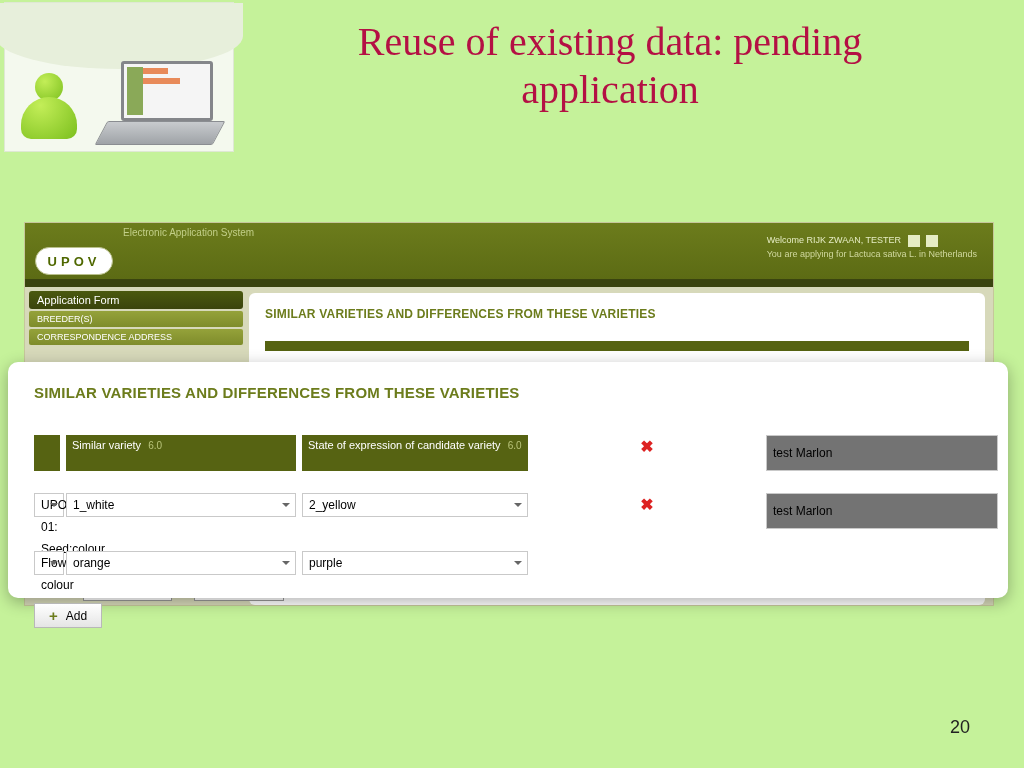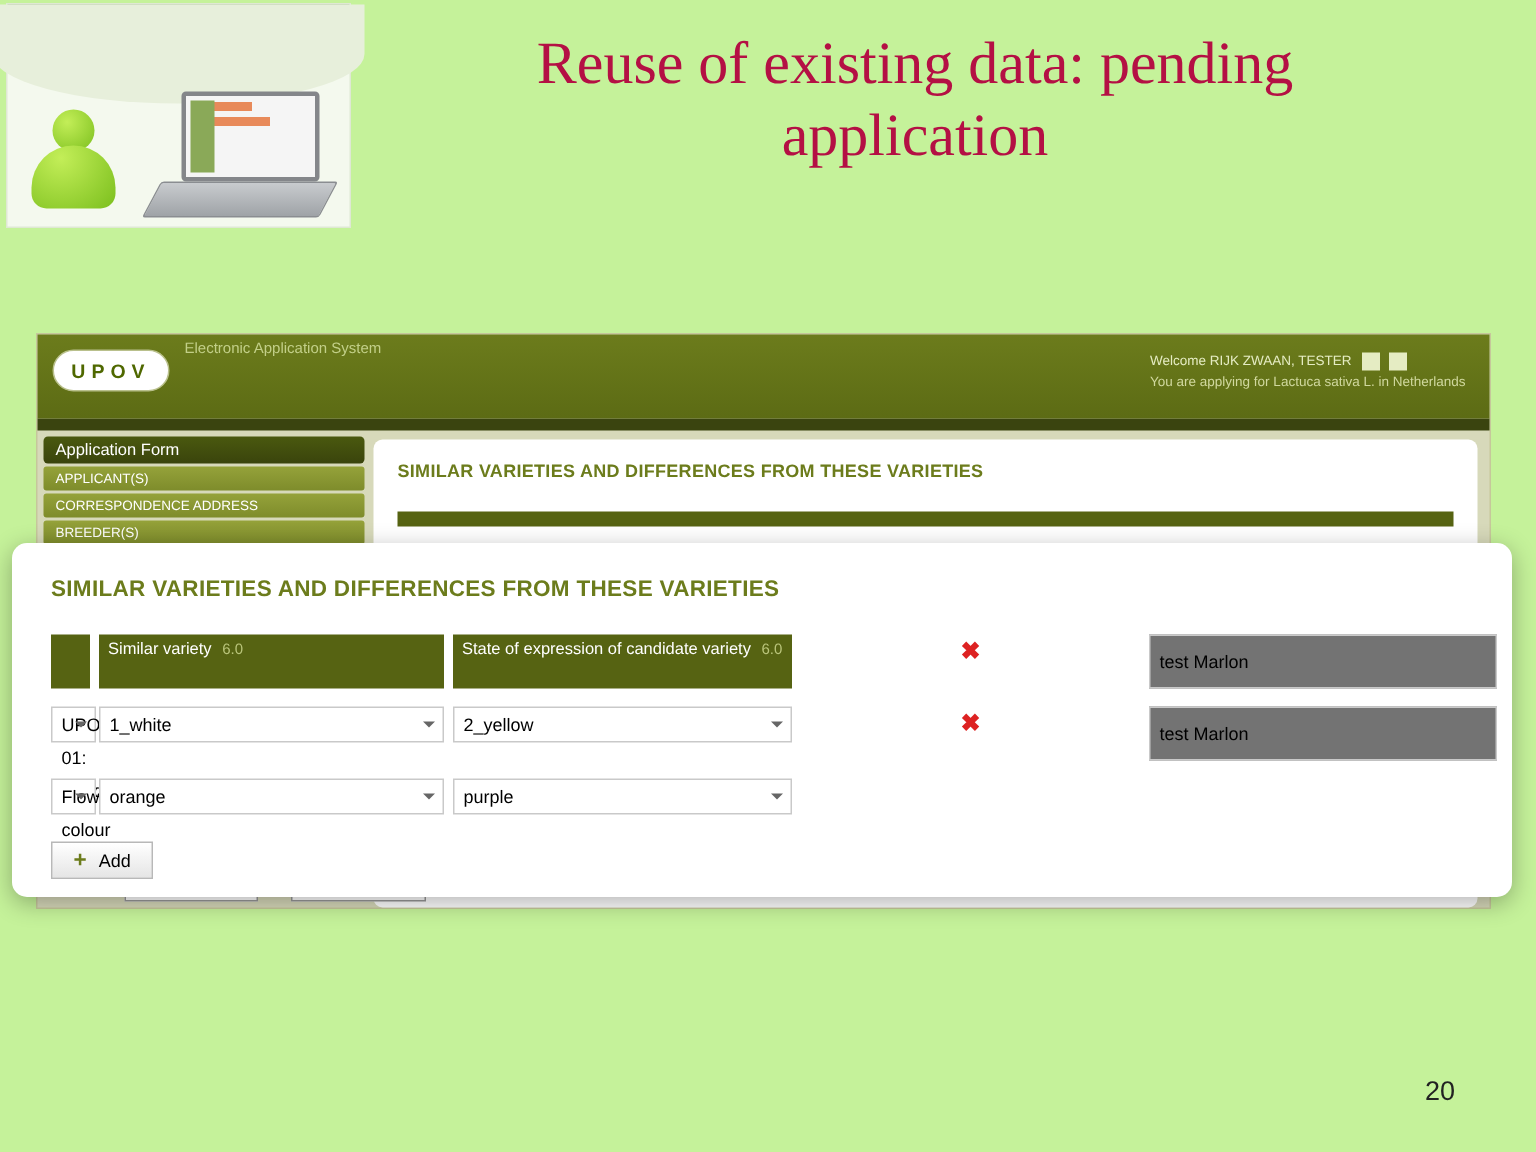--- a/index.html
+++ b/index.html
@@ -82,21 +82,21 @@
   }
   .app-topbar{
     height:56px;
     background:linear-gradient(#6c7c1c,#5c6b14);
     position:relative; color:#d7e1a6;
   }
   .app-topbar .sys-label{
     position:absolute; left:98px; top:4px; font-size:10px; color:#c2cf88;
   }
   .app-logo{
-    position:absolute; left:10px; top:10px;
+    position:absolute; left:10px; top:24px;
     width:78px;height:28px;border-radius:14px;background:#fff;
     text-align:center;line-height:28px;
     color:#4f6800;font-weight:bold;letter-spacing:4px;font-size:13px;
     border:1px solid #b9c08c;
   }
   .app-top-right{
     position:absolute; right:16px; top:12px; 
     font-size:9px; color:#e5ecc3;
   }
   .app-top-right .line2{color:#d0d89e;margin-top:2px;}
@@ -142,24 +142,24 @@
   
   .zoom-panel{
     position:absolute; left:8px; top:362px;
     width:1000px; height:236px;
     background:#fff; border-radius:10px;
     box-shadow:0 4px 16px rgba(0,0,0,.3);
     padding:22px 26px 14px;
   }
   .zoom-panel .section-heading{font-size:15px;}
   .grid{
-    margin-top:22px;
+    margin-top:34px;
     display:grid;
     grid-template-columns:26px 230px 226px 226px 232px;
-    gap:12px 6px;
+    gap:22px 6px;
   }
   .col-head{
     background:#566312;color:#fff;font-size:11px;
     padding:4px 6px;line-height:13px;min-height:34px;
   }
   .col-head .sub{color:#b9c47a;font-size:10px;margin-left:4px;}
   .spacer-head{background:#566312;min-height:34px;}
   .del{
     color:#d22; font-weight:bold; font-size:16px;
     text-align:center;line-height:24px;cursor:pointer;
@@ -223,23 +223,22 @@
         <span class="ico"></span>
         <span class="ico"></span>
       </div>
       <div class="line2">You are applying for Lactuca sativa L. in Netherlands</div>
     </div>
   </div>
   <div class="app-dark-strip"></div>
   <div class="app-body">
     <div class="sidebar">
       <div class="sidebar-title">Application Form</div>
-      <div class="sidebar-item">APPLICANT(S)</div>
+      <div class="sidebar-item">BREEDER(S)</div>
       <div class="sidebar-item">CORRESPONDENCE ADDRESS</div>
-      <div class="sidebar-item">BREEDER(S)</div>
     </div>
     <div class="main-panel">
       <div class="section-heading">SIMILAR VARIETIES AND DIFFERENCES FROM THESE VARIETIES</div>
       <div class="thin-bar"></div>
     </div>
   </div>
   <div class="bottom-buttons">
     <div class="btn">
         <span class="sym">✔</span>
         <span>Submit</span>

